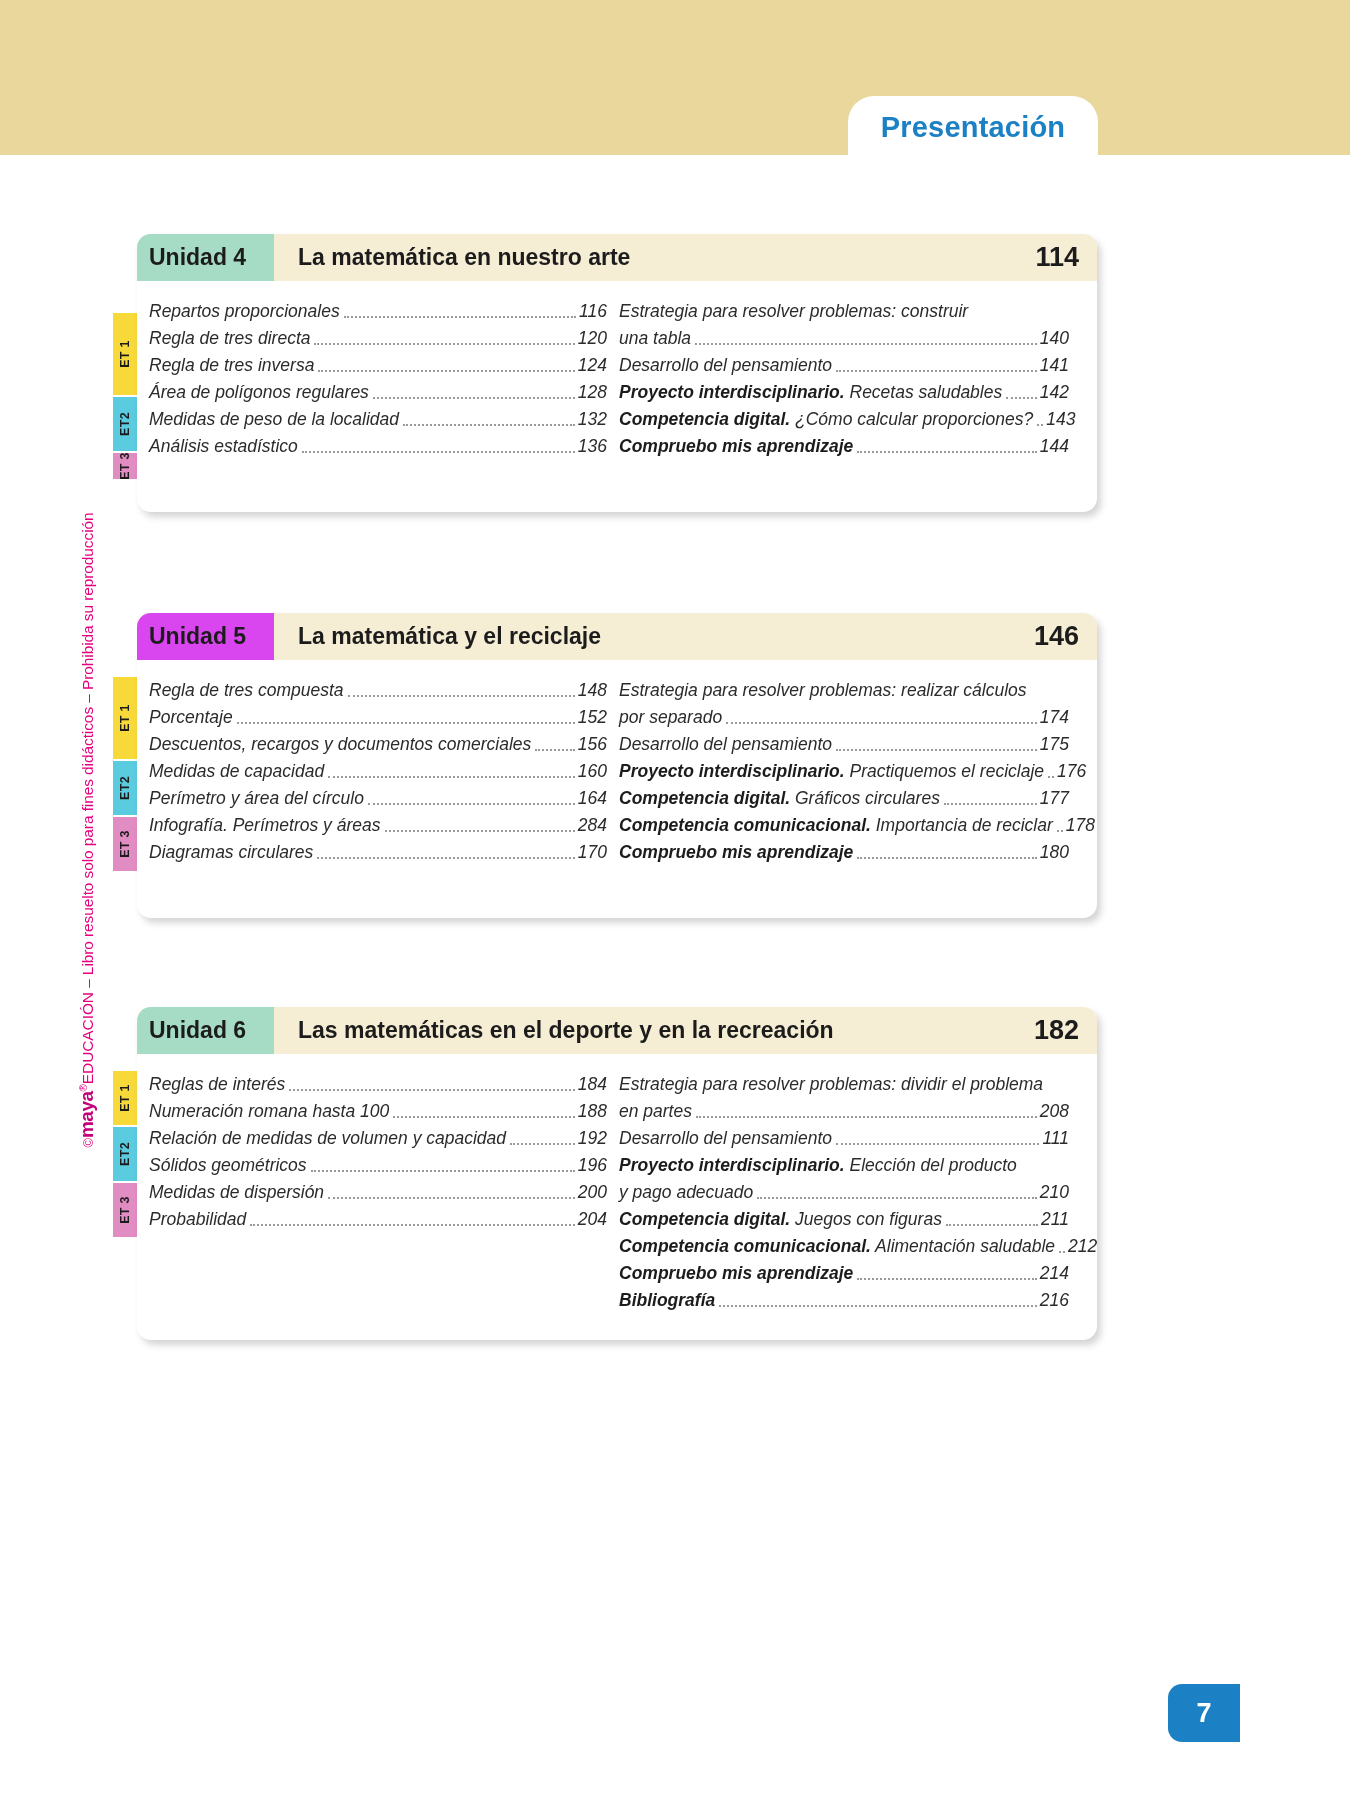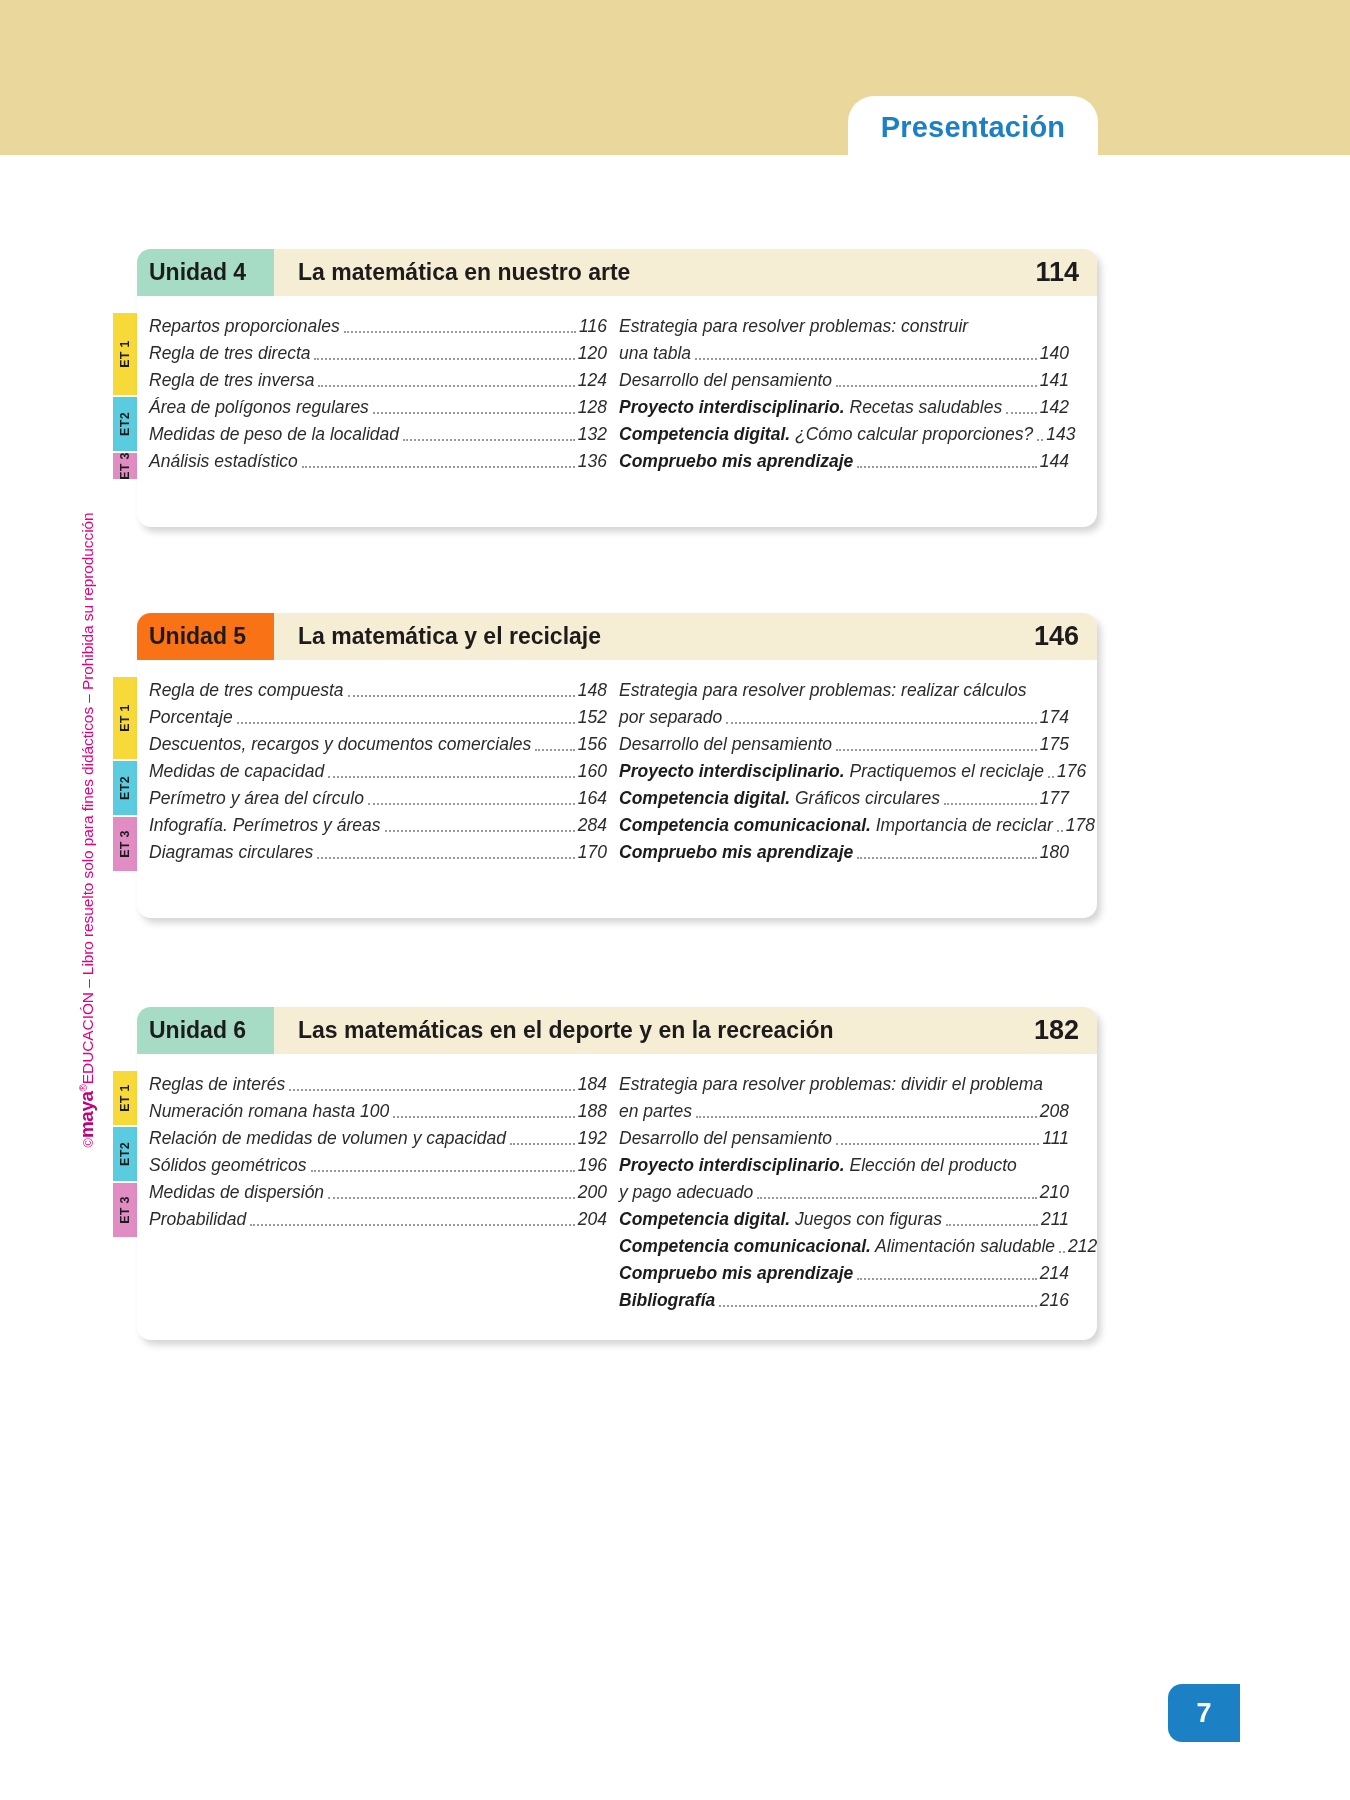--- a/index.html
+++ b/index.html
@@ -59,21 +59,21 @@
 
   
   .card {
     position: absolute;
     left: 137px;
     width: 960px;
     background: #ffffff;
     border-radius: 14px;
     box-shadow: 4px 5px 7px rgba(0,0,0,0.17);
   }
-  #card-u4 { top: 249px; height: 278px; }
+  #card-u4 { top: 234px; height: 278px; }
   #card-u5 { top: 613px; height: 305px; }
   #card-u6 { top: 1007px; height: 333px; }
 
   .card-head {
     display: flex;
     align-items: stretch;
     height: 47px;
     border-top-left-radius: 14px;
     border-top-right-radius: 14px;
     overflow: hidden;
@@ -81,21 +81,21 @@
   }
   .badge {
     width: 137px;
     display: flex; align-items: center;
     padding-left: 12px;
     font-size: 23px;
     font-weight: bold;
     color: #1c1c1c;
   }
   .badge-mint { background: #a6dcc6; }
-  .badge-orchid { background: #f97316; }
+  .badge-orchid { background: #d946ef; }
   .card-title {
     flex: 1;
     display: flex; align-items: center;
     padding-left: 24px;
     font-size: 23px;
     font-weight: bold;
     color: #1c1c1c;
   }
   .card-page {
     display: flex; align-items: center;

